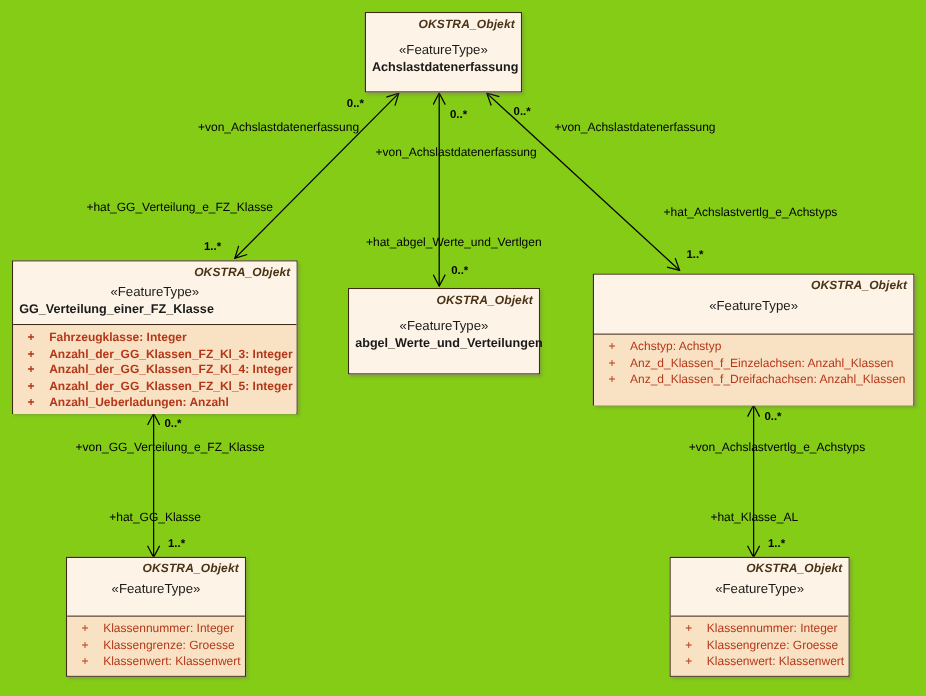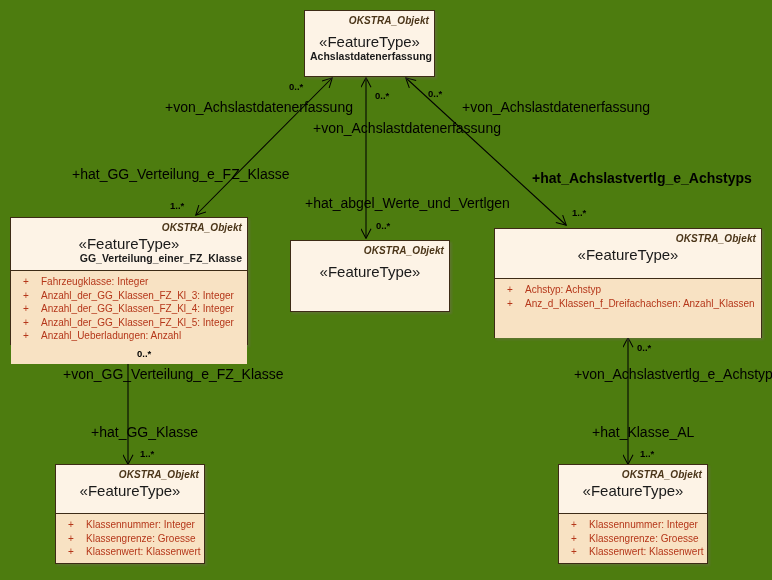--- a/index.html
+++ b/index.html
@@ -8,21 +8,21 @@
     padding: 0;
     background: #ffffff;
   }
   body {
     font-family: "Liberation Sans", sans-serif;
   }
   #diagram {
     position: relative;
     width: 772px;
     height: 580px;
-    background: #4d7c0f;
+    background: #84cc16;
     overflow: hidden;
   }
   svg.edges {
     position: absolute;
     left: 0;
     top: 0;
     width: 772px;
     height: 580px;
     pointer-events: none;
   }
@@ -45,27 +45,27 @@
     text-align: right;
     font-style: italic;
     font-weight: bold;
     font-size: 10px;
     color: #4a3418;
     line-height: 13px;
     letter-spacing: 0.1px;
   }
   .stereotype {
     text-align: center;
-    font-size: 15px;
+    font-size: 11px;
     color: #1a1a1a;
     line-height: 14px;
     margin-top: 3px;
   }
   .class-name {
-    text-align: right;
+    text-align: left;
     font-size: 10.5px;
     font-weight: bold;
     color: #1a1a1a;
     line-height: 14px;
   }
   .uml-attrs {
     background: #f8e2c3;
     padding: 4px 0 5px 0;
     box-sizing: border-box;
   }
@@ -76,21 +76,21 @@
     white-space: nowrap;
     padding-left: 12px;
   }
   .attr-vis {
     display: inline-block;
     width: 18px;
     color: #b5371a;
   }
   .edge-label {
     position: absolute;
-    font-size: 14px;
+    font-size: 10px;
     color: #000000;
     white-space: nowrap;
     line-height: 12px;
   }
   .mult-label {
     position: absolute;
     font-size: 9.5px;
     color: #000000;
     white-space: nowrap;
     line-height: 11px;
@@ -137,43 +137,45 @@
       <div class="class-name">Achslastdatenerfassung</div>
     </div>
   </div>
 
   <div class="uml-class has-attrs" style="left:10px; top:217px; width:238px; height:128px;">
     <div class="uml-header" style="height:53px;">
       <div class="objekt-tag">OKSTRA_Objekt</div>
       <div class="stereotype">«FeatureType»</div>
       <div class="class-name">GG_Verteilung_einer_FZ_Klasse</div>
     </div>
-    <div class="uml-attrs" style="height:93px;">
+    <div class="uml-attrs" style="height:74px;font-weight:bold;">
       <div class="attr-row"><span class="attr-vis">+</span><span>Fahrzeugklasse: Integer</span></div>
       <div class="attr-row"><span class="attr-vis">+</span><span>Anzahl_der_GG_Klassen_FZ_Kl_3: Integer</span></div>
       <div class="attr-row"><span class="attr-vis">+</span><span>Anzahl_der_GG_Klassen_FZ_Kl_4: Integer</span></div>
       <div class="attr-row"><span class="attr-vis">+</span><span>Anzahl_der_GG_Klassen_FZ_Kl_5: Integer</span></div>
       <div class="attr-row"><span class="attr-vis">+</span><span>Anzahl_Ueberladungen: Anzahl</span></div>
     </div>
   </div>
 
   <div class="uml-class" style="left:290px; top:240px; width:160px; height:72px;">
     <div class="uml-header" style="height:100%;">
       <div class="objekt-tag">OKSTRA_Objekt</div>
       <div class="stereotype" style="margin-top:8px;">«FeatureType»</div>
+      <div class="class-name">abgel_Werte_und_Verteilungen</div>
     </div>
   </div>
 
   <div class="uml-class has-attrs" style="left:494px; top:228px; width:268px; height:110px;">
     <div class="uml-header" style="height:50px;">
       <div class="objekt-tag">OKSTRA_Objekt</div>
       <div class="stereotype">«FeatureType»</div>
     </div>
     <div class="uml-attrs" style="height:59px;">
       <div class="attr-row"><span class="attr-vis">+</span><span>Achstyp: Achstyp</span></div>
+      <div class="attr-row"><span class="attr-vis">+</span><span>Anz_d_Klassen_f_Einzelachsen: Anzahl_Klassen</span></div>
       <div class="attr-row"><span class="attr-vis">+</span><span>Anz_d_Klassen_f_Dreifachachsen: Anzahl_Klassen</span></div>
     </div>
   </div>
 
   <div class="uml-class has-attrs" style="left:55px; top:464px; width:150px; height:100px;">
     <div class="uml-header" style="height:49px;">
       <div class="objekt-tag">OKSTRA_Objekt</div>
       <div class="stereotype">«FeatureType»</div>
     </div>
     <div class="uml-attrs" style="height:49px;">
@@ -200,21 +202,21 @@
   <div class="edge-label" style="left:72px; top:168px;">+hat_GG_Verteilung_e_FZ_Klasse</div>
   <div class="mult-label" style="left:170px; top:200px;">1..*</div>
 
   <div class="mult-label" style="left:375px; top:90px;">0..*</div>
   <div class="edge-label" style="left:313px; top:122px;">+von_Achslastdatenerfassung</div>
   <div class="edge-label" style="left:305px; top:197px;">+hat_abgel_Werte_und_Vertlgen</div>
   <div class="mult-label" style="left:376px; top:220px;">0..*</div>
 
   <div class="mult-label" style="left:428px; top:88px;">0..*</div>
   <div class="edge-label" style="left:462px; top:101px;">+von_Achslastdatenerfassung</div>
-  <div class="edge-label" style="left:532px; top:172px;font-weight:bold;">+hat_Achslastvertlg_e_Achstyps</div>
+  <div class="edge-label" style="left:553px; top:172px;">+hat_Achslastvertlg_e_Achstyps</div>
   <div class="mult-label" style="left:572px; top:207px;">1..*</div>
 
   <div class="mult-label" style="left:137px; top:348px;">0..*</div>
   <div class="edge-label" style="left:63px; top:368px;text-align:center;">+von_GG_Verteilung_e_FZ_Klasse</div>
   <div class="edge-label" style="left:91px; top:426px;">+hat_GG_Klasse</div>
   <div class="mult-label" style="left:140px; top:448px;">1..*</div>
 
   <div class="mult-label" style="left:637px; top:342px;">0..*</div>
   <div class="edge-label" style="left:574px; top:368px;">+von_Achslastvertlg_e_Achstyps</div>
   <div class="edge-label" style="left:592px; top:426px;">+hat_Klasse_AL</div>

